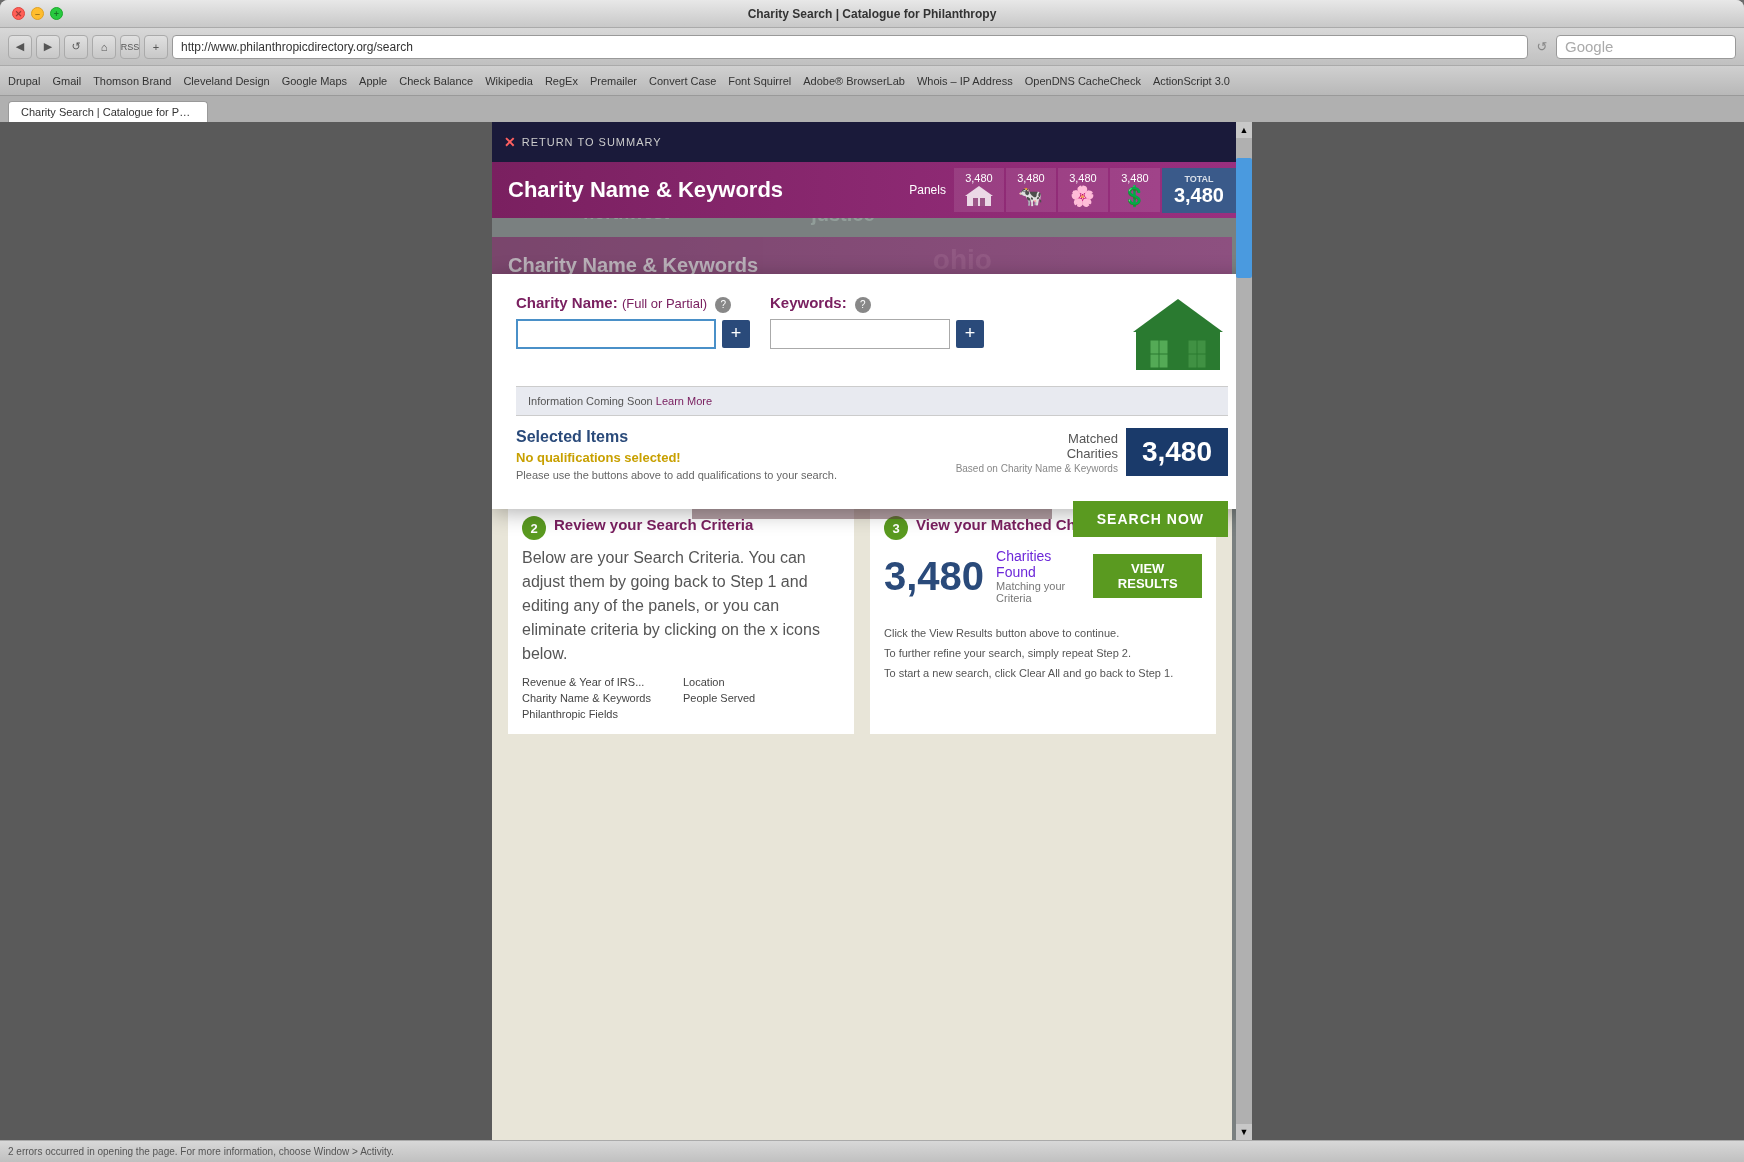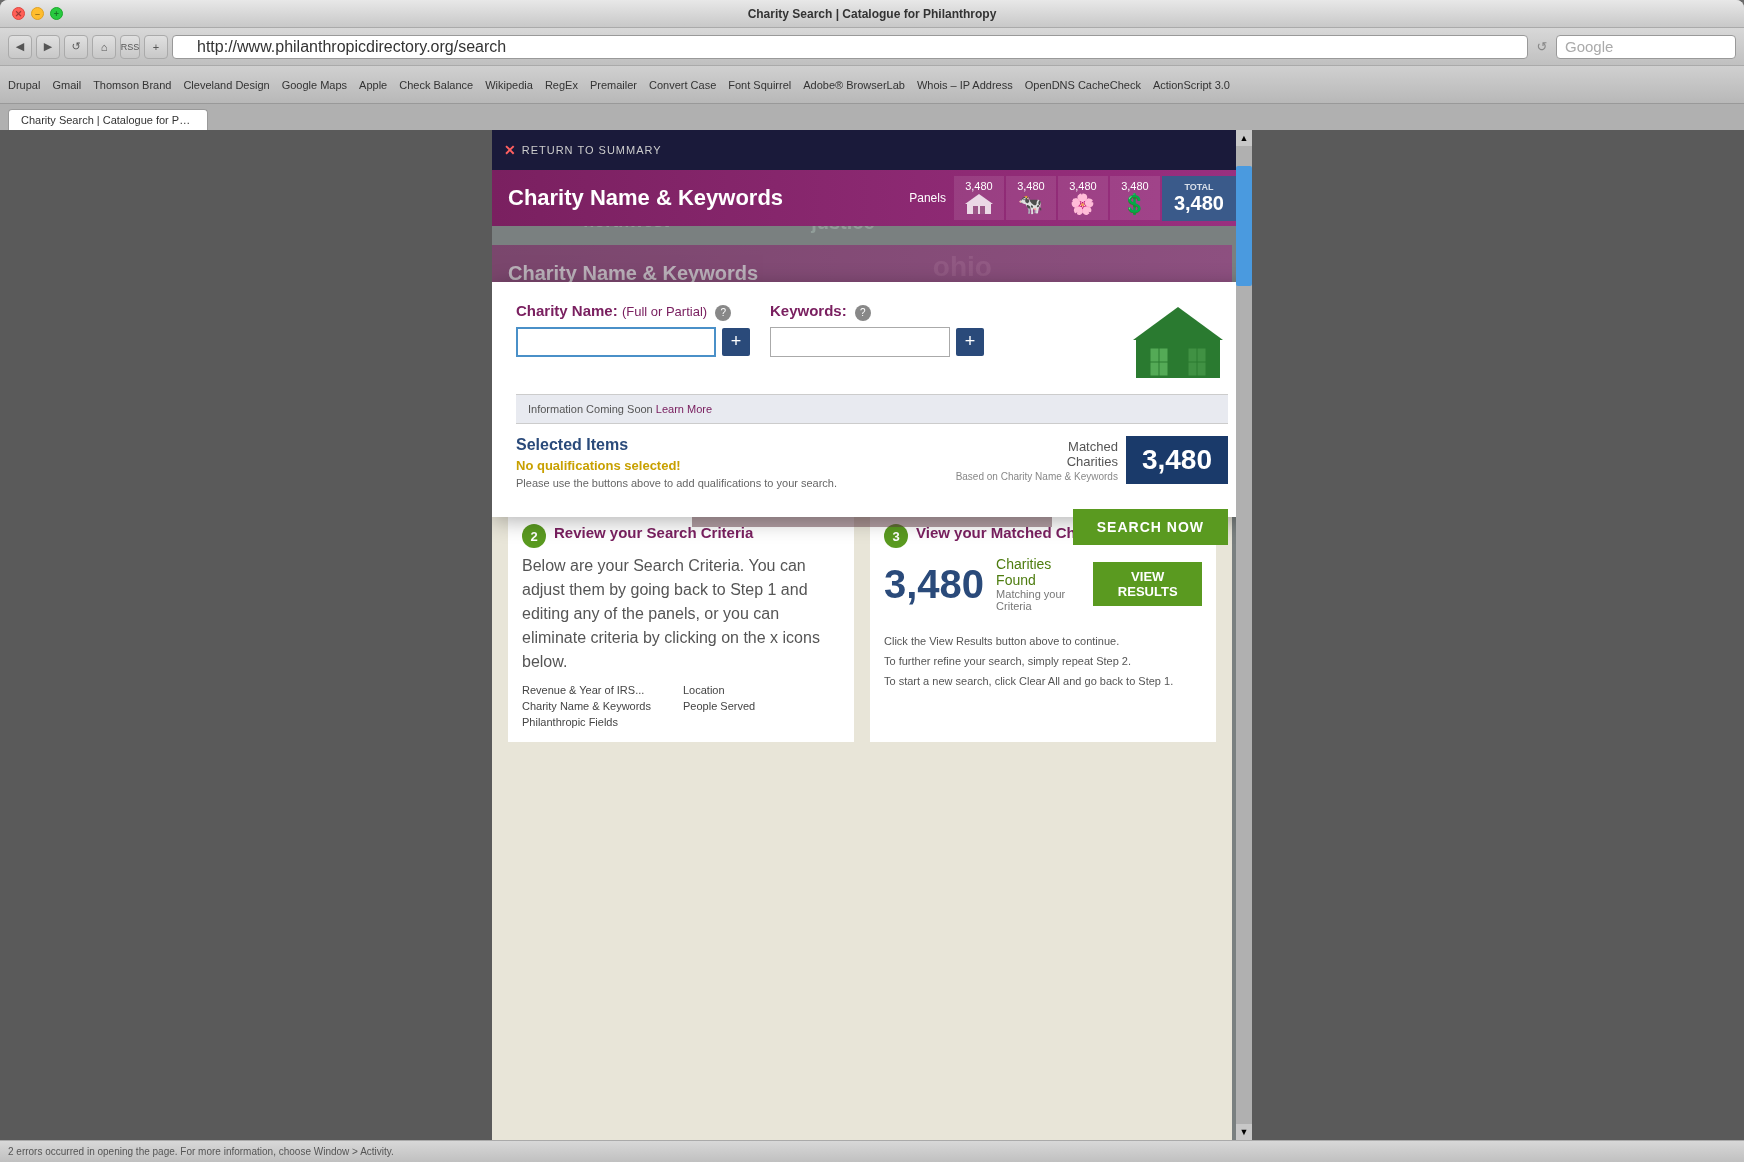--- a/index.html
+++ b/index.html
@@ -70,42 +70,42 @@
       display: flex; align-items: center; justify-content: center;
       font-size: 11px; color: #555;
     }
     .nav-btn:disabled { opacity: 0.4; }
     .url-bar {
       flex: 1;
       background: white;
       border: 1px solid #999;
       border-radius: 4px;
       height: 24px;
-      padding: 0 24px;
-      font-size: 16px;
+      padding: 0 8px;
+      font-size: 12px;
       color: #333;
       display: flex;
       align-items: center;
     }
     .search-bar {
       background: white;
       border: 1px solid #999;
       border-radius: 4px;
       height: 24px;
       width: 180px;
       padding: 0 8px;
       font-size: 12px;
       display: flex;
       align-items: center;
       color: #aaa;
     }
 
     .bookmarks-bar {
       background: linear-gradient(180deg, #d0d0d0, #b8b8b8);
-      height: 38px;
+      height: 30px;
       display: flex;
       align-items: center;
       padding: 0 8px;
       gap: 12px;
       border-bottom: 1px solid #999;
       font-size: 11px;
       color: #333;
     }
     .bookmark-item { cursor: pointer; white-space: nowrap; }
 
@@ -448,21 +448,21 @@
       gap: 12px;
       margin-top: 8px;
     }
     .charities-count {
       font-size: 40px;
       font-weight: bold;
       color: #2a4a7a;
     }
     .charities-label {
       font-size: 14px;
-      color: #4d7c0f;
+      color: #6d28d9;
     }
     .charities-sublabel {
       font-size: 11px;
       color: #777;
     }
     .view-results-btn {
       background: #5a9a20;
       color: white;
       border: none;
       padding: 7px 16px;

